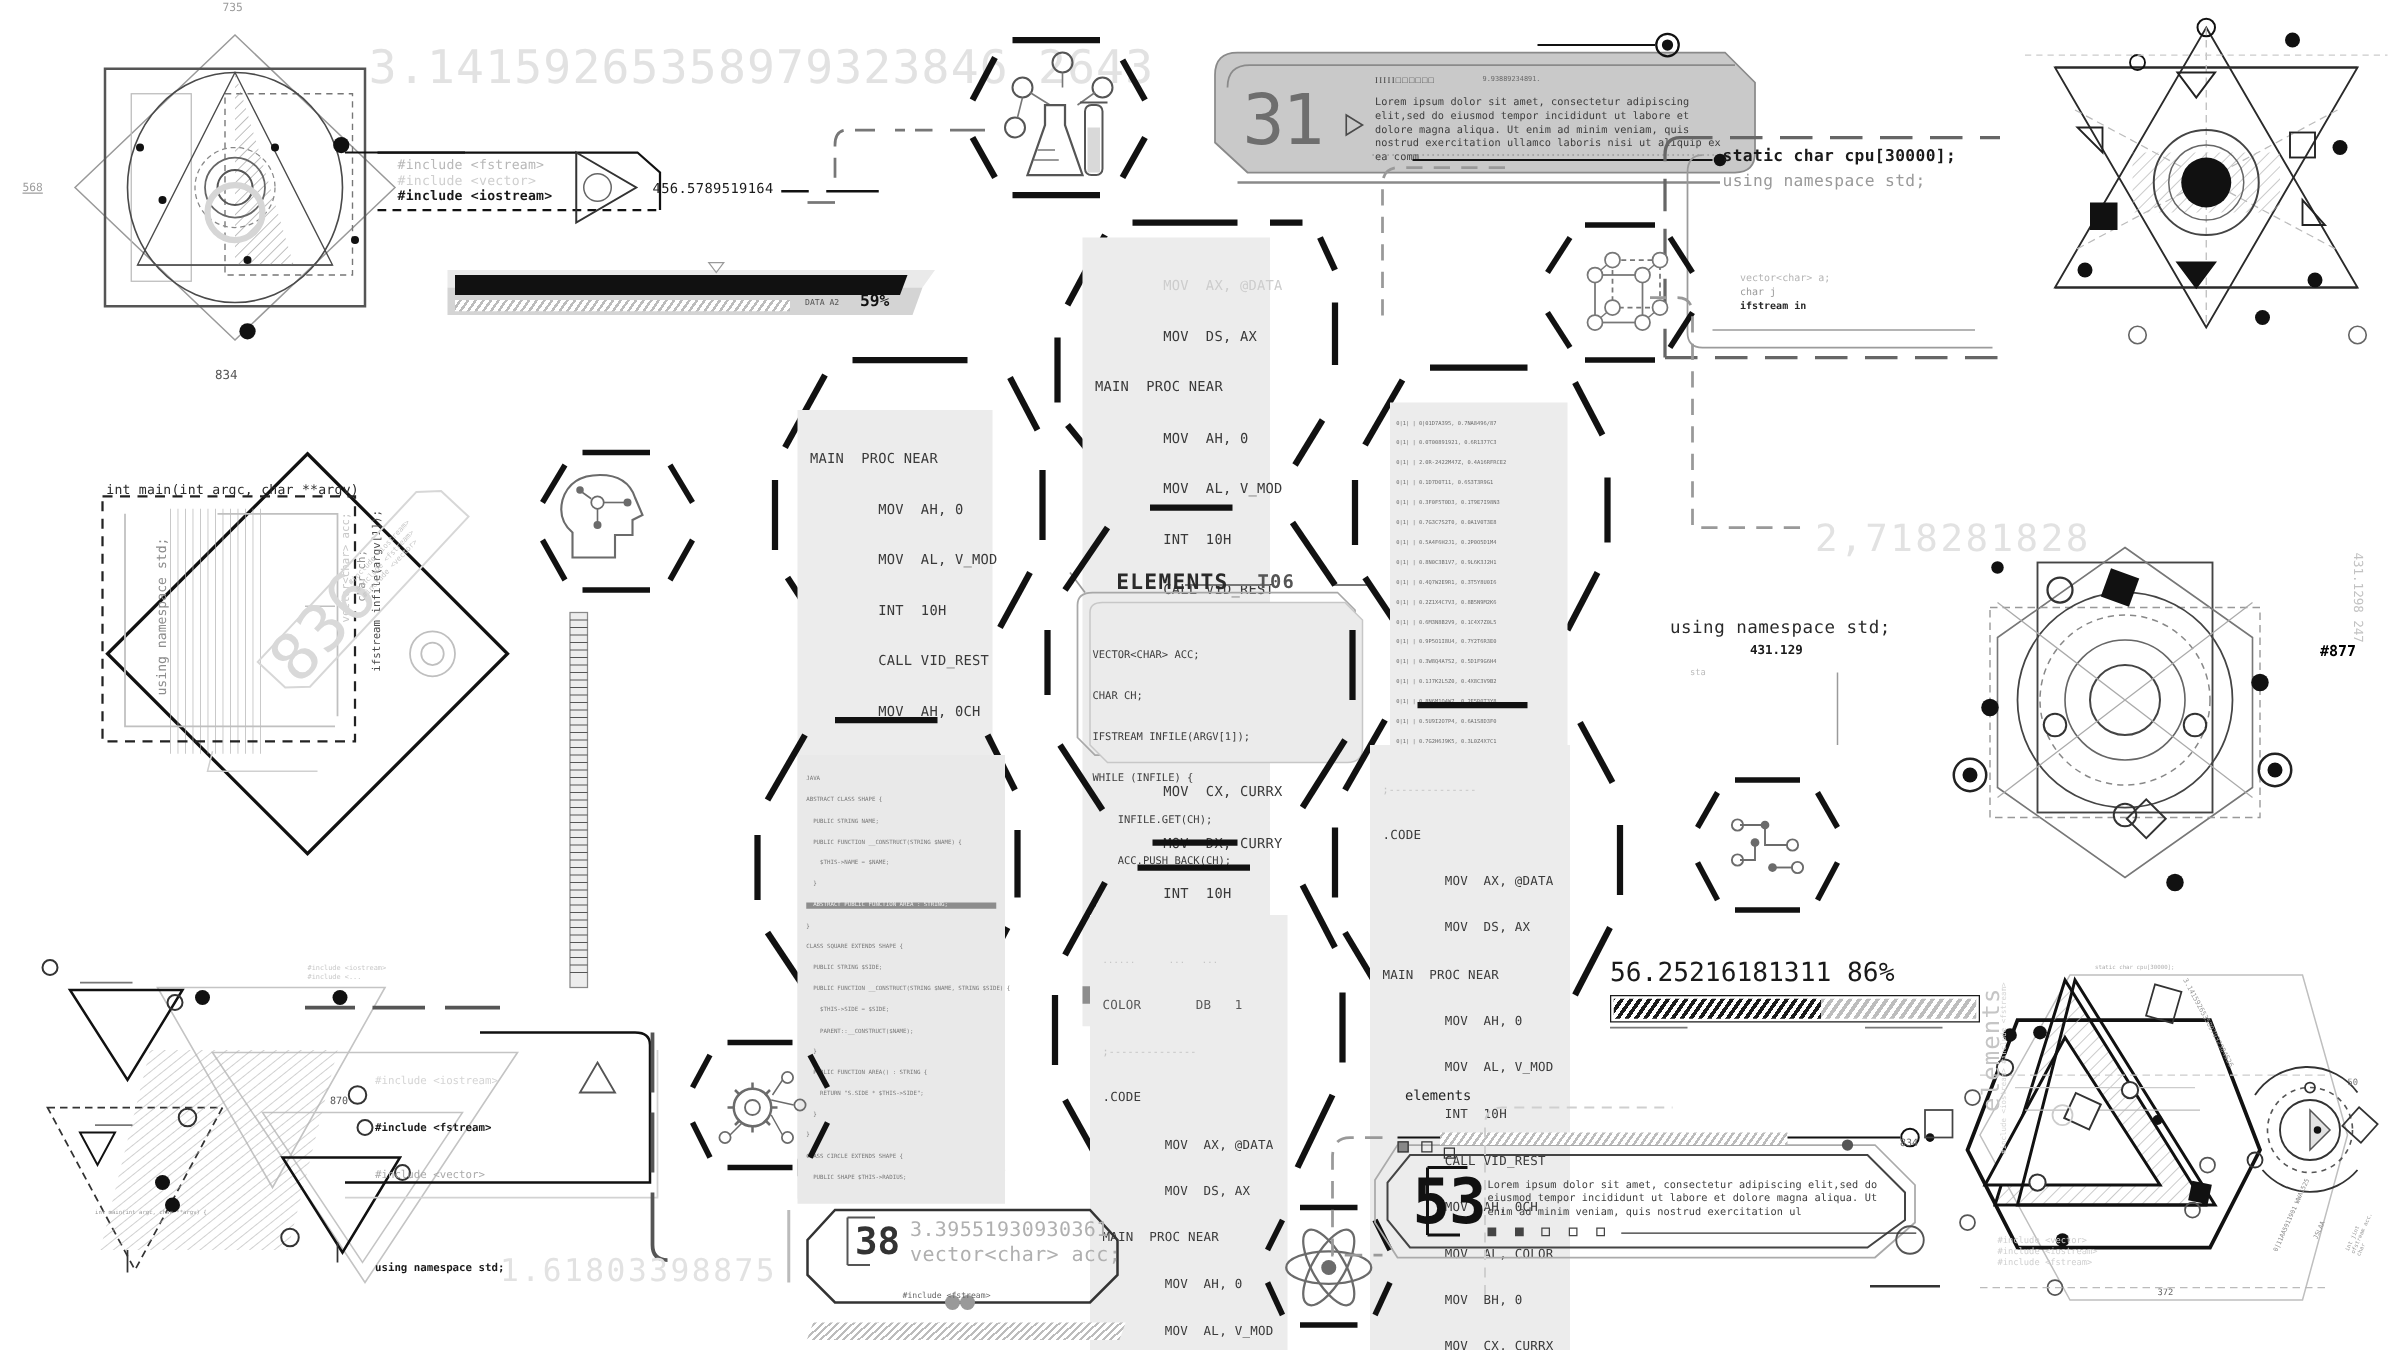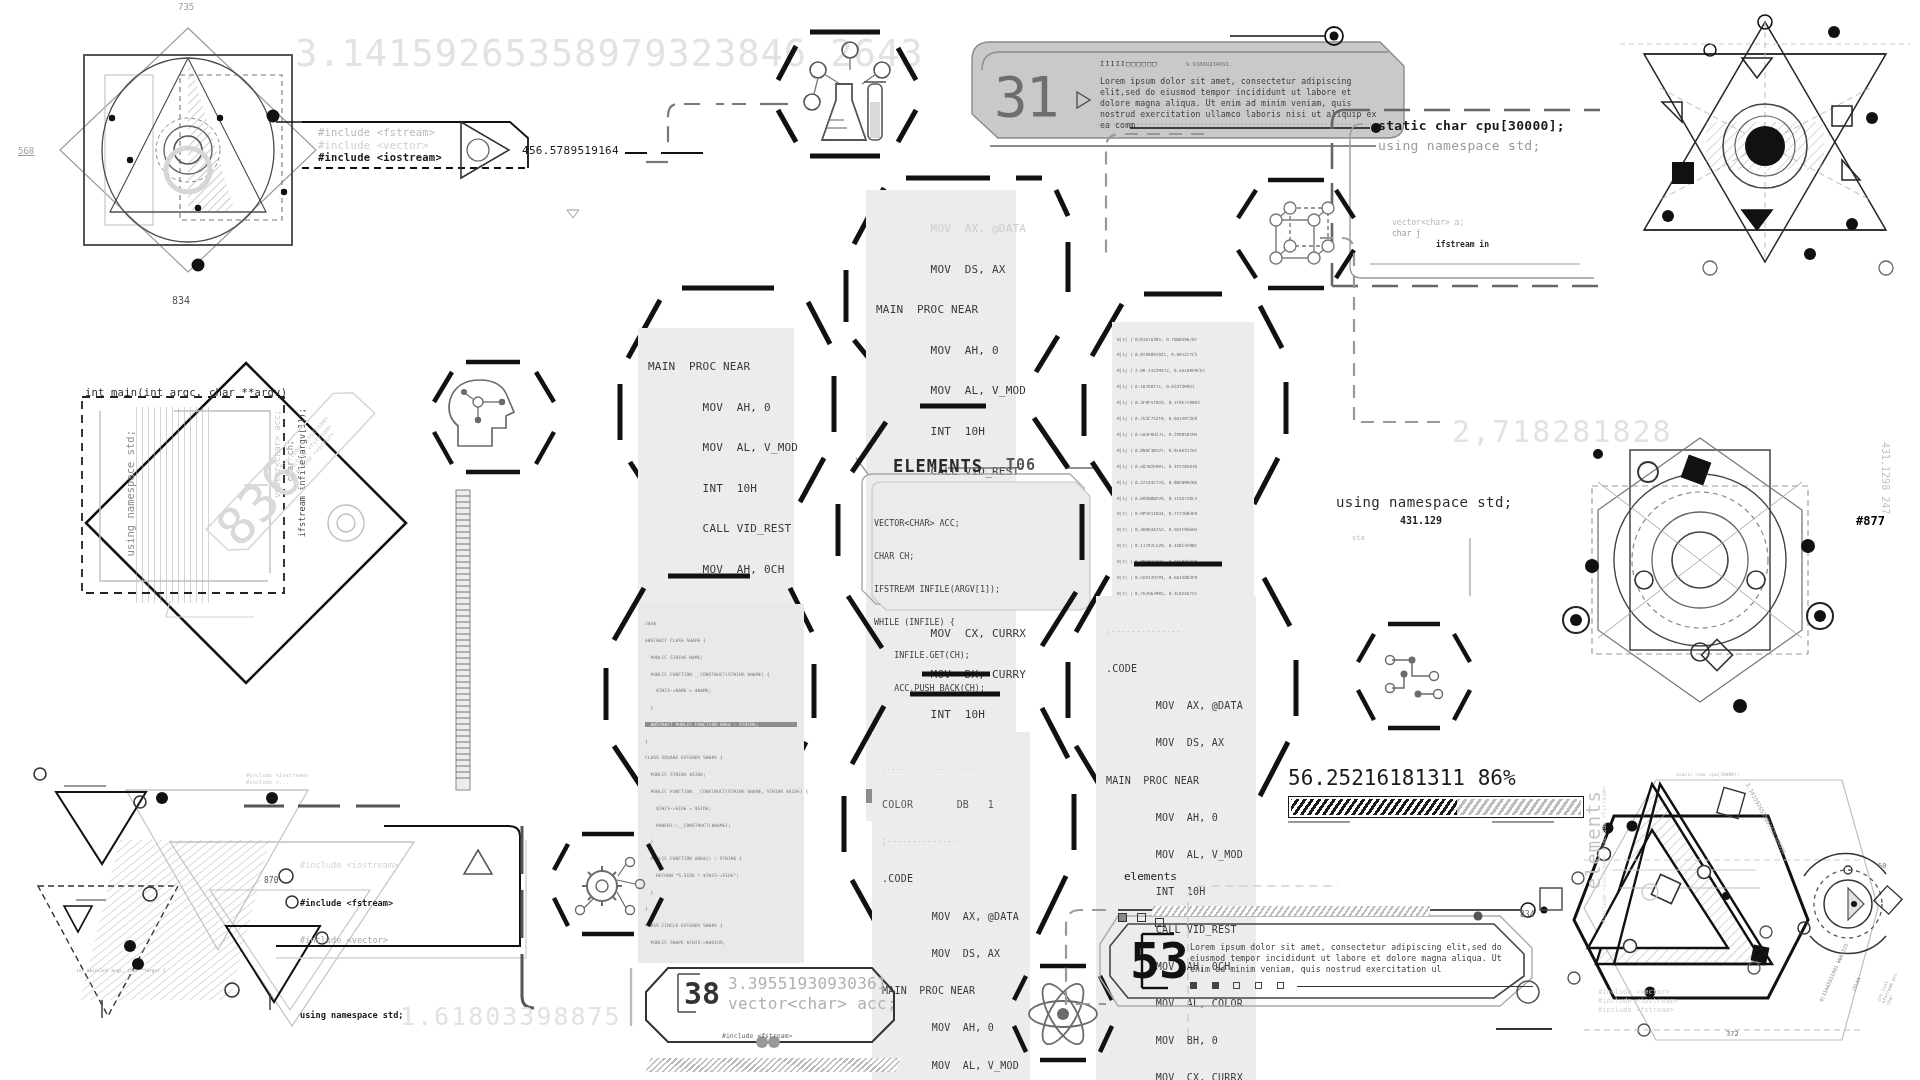--- a/index.html
+++ b/index.html
@@ -132,20 +132,30 @@
 <svg class="abs" style="left:455px; top:118px;" width="60" height="64">
   <path d="M6 4 L54 32 L6 60 Z" fill="none" stroke="#333" stroke-width="1.6"></path>
   <circle cx="23" cy="32" r="11" fill="none" stroke="#666" stroke-width="1.2"></circle>
 </svg>
 <div class="abs mono" style="left:522px; top:144px; font-size:11px; color:#1a1a1a; letter-spacing:.3px;">456.5789519164</div>
 <svg class="abs" style="left:625px; top:150px;" width="120" height="6">
   <line x1="0" y1="3" x2="22" y2="3" stroke="#111" stroke-width="2"></line>
   <line x1="36" y1="3" x2="78" y2="3" stroke="#111" stroke-width="2"></line>
 </svg>
 
+<div class="abs" style="left:358px; top:216px; width:390px; height:42px;">
+  <svg width="390" height="42">
+    <polygon points="0,0 390,0 380,14 0,14" fill="#eaeaea"></polygon>
+    <polygon points="0,14 380,14 372,36 0,36" fill="#d4d4d4"></polygon>
+    <polygon points="6,4 368,4 362,20 6,20" fill="#111"></polygon>
+  </svg>
+  <div class="abs hatchstrip" style="left:6px; top:24px; width:268px; height:9px;"></div>
+  <div class="abs mono" style="left:286px; top:22px; font-size:6.5px; color:#555;">DATA A2</div>
+  <div class="abs mono" style="left:330px; top:18px; font-size:13px; font-weight:bold; color:#111;">59%</div>
+</div>
 <svg class="abs" style="left:565px; top:208px;" width="16" height="12">
   <path d="M2 2 L14 2 L8 10 Z" fill="none" stroke="#9a9a9a" stroke-width="1"></path>
 </svg>
 
 <svg class="abs" style="left:770px; top:18px;" width="160" height="160">
   <path d="M40 14 L110 14" stroke="#111" stroke-width="5" fill="none"></path>
   <path d="M26 28 L8 62" stroke="#111" stroke-width="5" fill="none"></path>
   <path d="M128 30 L146 62" stroke="#111" stroke-width="5" fill="none"></path>
   <path d="M8 92 L26 124" stroke="#111" stroke-width="5" fill="none"></path>
   <path d="M146 92 L128 124" stroke="#111" stroke-width="5" fill="none"></path>
@@ -174,21 +184,21 @@
 <div class="abs" style="left:968px; top:38px; width:440px; height:110px;">
   <svg width="440" height="112" style="position:absolute; left:0; top:0;">
     <path d="M4 22 Q4 4 22 4 L412 4 L436 28 L436 84 Q436 100 420 100 L30 100 L4 76 Z" fill="#c9c9c9" stroke="#8a8a8a" stroke-width="1.4"></path>
     <path d="M14 32 Q14 14 32 14 L420 14" fill="none" stroke="#8a8a8a" stroke-width="1.4"></path>
     <path d="M22 108 L408 108" stroke="#8a8a8a" stroke-width="2"></path>
   </svg>
   <div class="abs mono" style="left:26px; top:26px; font-size:56px; color:#6e6e6e; font-weight:300; letter-spacing:-2px;">31</div>
   <svg class="abs" style="left:106px; top:52px;" width="18" height="20">
     <path d="M3 2 L16 10 L3 18 Z" fill="none" stroke="#4a4a4a" stroke-width="1.3"></path>
   </svg>
-  <div class="abs mono" style="left:132px; top:22px; font-size:7px; color:#3d3d3d; letter-spacing:1px;">IIIII□□□□□□</div>
+  <div class="abs mono" style="left:132px; top:22px; font-size:7px; color:#3d3d3d; letter-spacing:1px;font-family:Liberation Serif, serif;">IIIII□□□□□□</div>
   <div class="abs mono" style="left:218px; top:23px; font-size:5.5px; color:#6a6a6a;">9.93889234891.</div>
   <div class="abs lorem" style="left:132px; top:38px; width:282px;">Lorem ipsum dolor sit amet, consectetur adipiscing elit,sed do eiusmod tempor incididunt ut labore et dolore magna aliqua. Ut enim ad minim veniam, quis nostrud exercitation ullamco laboris nisi ut aliquip ex ea comm</div>
   <svg class="abs" style="left:130px; top:84px;" width="286" height="4">
     <line x1="0" y1="2" x2="286" y2="2" stroke="#8f8f8f" stroke-width="1.2" stroke-dasharray="1 3"></line>
   </svg>
 </div>
 <svg class="abs" style="left:1230px; top:24px;" width="130" height="22">
   <line x1="0" y1="12" x2="94" y2="12" stroke="#111" stroke-width="1.6"></line>
   <circle cx="104" cy="12" r="9" fill="none" stroke="#111" stroke-width="1.8"></circle>
   <circle cx="104" cy="12" r="4.5" fill="#111"></circle>
@@ -202,21 +212,21 @@
   <path d="M14 20 L270 20" stroke="#666" stroke-width="2.6" stroke-dasharray="26 14"></path>
   <path d="M14 20 Q2 20 2 34 L2 196" stroke="#666" stroke-width="2.6" fill="none" stroke-dasharray="26 14"></path>
   <path d="M2 196 L270 196" stroke="#666" stroke-width="2.6" stroke-dasharray="26 14"></path>
   <path d="M32 34 Q20 34 20 48 L20 176 Q20 188 32 188 L264 188" fill="none" stroke="#9b9b9b" stroke-width="1.4"></path>
   <line x1="40" y1="174" x2="250" y2="174" stroke="#9b9b9b" stroke-width="1.2"></line>
 </svg>
 <div class="abs mono" style="left:1378px; top:118px; font-size:13px; font-weight:bold; color:#1a1a1a; letter-spacing:.3px;">static char cpu[30000];</div>
 <div class="abs mono" style="left:1378px; top:138px; font-size:13px; color:#9a9a9a; letter-spacing:.3px;">using namespace std;</div>
 <div class="abs mono" style="left:1392px; top:218px; font-size:8px; color:#b5b5b5;">vector&lt;char&gt; a;</div>
 <div class="abs mono" style="left:1392px; top:229px; font-size:8px; color:#9a9a9a;">char j</div>
-<div class="abs mono" style="left:1392px; top:240px; font-size:8px; font-weight:bold; color:#2a2a2a;margin-left:44px;">ifstream in</div>
+<div class="abs mono" style="left:1392px; top:240px; font-size:8px; font-weight:bold; color:#2a2a2a;">ifstream in</div>
 
 <svg class="abs" style="left:1620px; top:10px;" width="290" height="280">
   <path d="M145 12 L266 220 L24 220 Z" fill="none" stroke="#2a2a2a" stroke-width="1.5"></path>
   <path d="M145 252 L24 44 L266 44 Z" fill="none" stroke="#2a2a2a" stroke-width="1.5"></path>
   <path d="M86 112 L204 112 L204 160 L86 160 Z" fill="url(#hatchB)" stroke="none"></path>
   <line x1="24" y1="44" x2="266" y2="44" stroke="#2a2a2a" stroke-width="1.5"></line>
   <line x1="24" y1="220" x2="266" y2="220" stroke="#2a2a2a" stroke-width="1.5"></line>
   <path d="M145 12 L145 252" stroke="#bbb" stroke-width="1" stroke-dasharray="6 4"></path>
   <path d="M40 78 L250 190" stroke="#bbb" stroke-width="1" stroke-dasharray="6 4"></path>
   <path d="M250 78 L40 190" stroke="#bbb" stroke-width="1" stroke-dasharray="6 4"></path>

